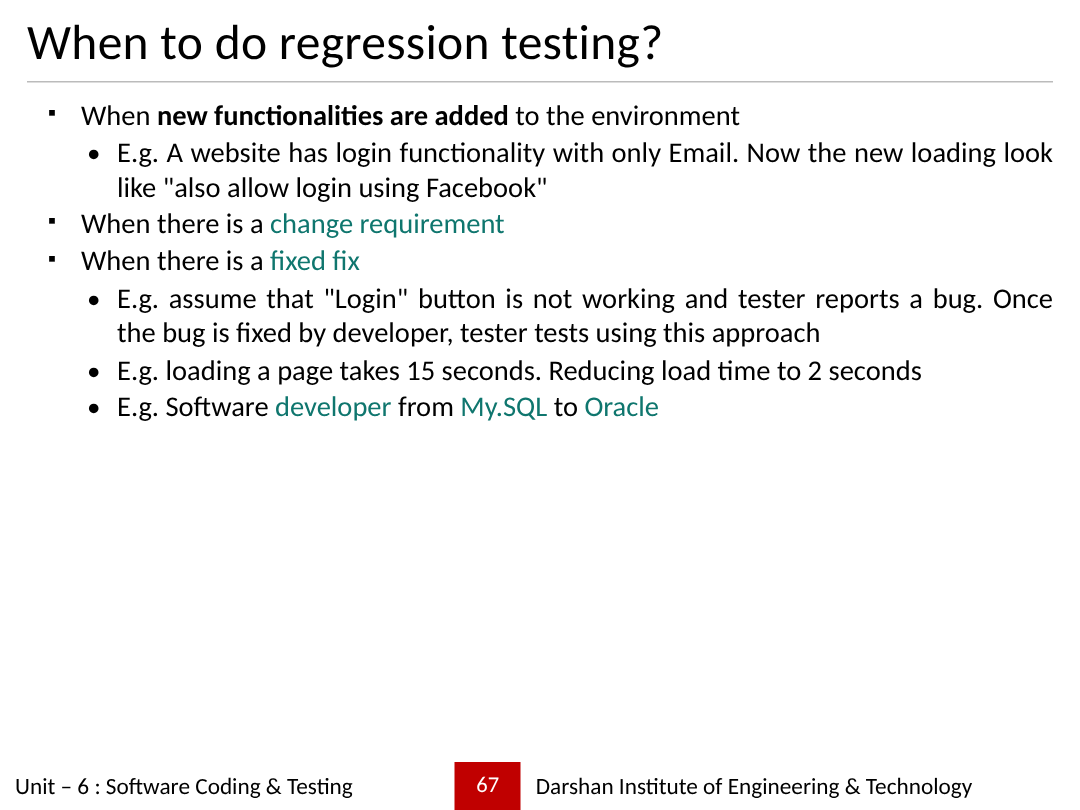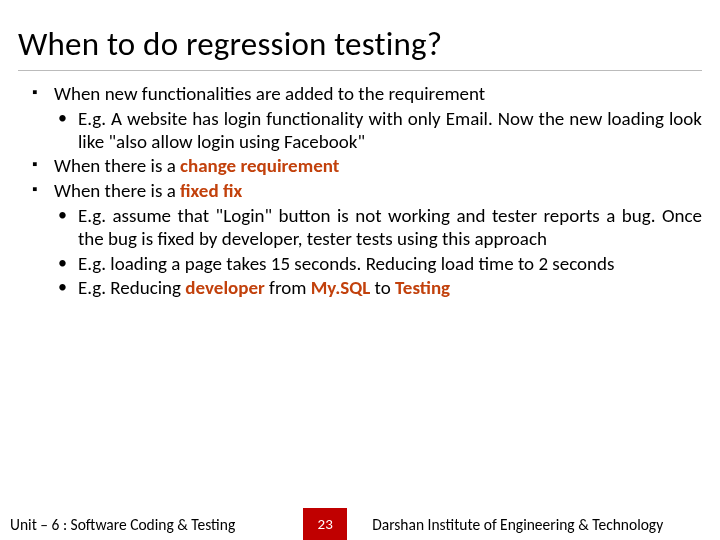--- a/index.html
+++ b/index.html
@@ -8,21 +8,21 @@
     height: 540px;
     background: #fff;
     font-family: Calibri, "Segoe UI", Arial, sans-serif;
     color: #000;
     position: relative;
     overflow: hidden;
   }
   .slide {
     width: 100%;
     height: 100%;
-    padding: 24px 18px 0 18px;
+    padding: 8px 18px 0 18px;
     display: flex;
     flex-direction: column;
   }
   .title {
     font-size: 33px;
     font-weight: 400;
     padding-bottom: 6px;
     border-bottom: 1px solid #bbb;
     margin-bottom: 12px;
     letter-spacing: 0.2px;
@@ -53,22 +53,22 @@
     text-align: justify;
   }
   .L2::before {
     content: "•";
     position: absolute;
     left: 26px;
     top: 0;
     font-size: 18px;
     color: #000;
   }
-  .b { font-weight: 400; }
-  .red { color: #c2410c; font-weight: 700; }
+  .b { font-weight: 700; }
+  .red { color: #0f766e; font-weight: 400; }
   .footer {
     position: absolute;
     bottom: 0;
     left: 0;
     right: 0;
     height: 32px;
     display: flex;
     align-items: center;
     font-size: 15.5px;
     justify-content: flex-end;
@@ -84,51 +84,50 @@
     height: 32px;
     display: flex;
     align-items: center;
     justify-content: center;
     margin-left: 68px;
     font-size: 15px;
   }
   .footer-right {
     padding-left: 10px;
     flex: 1;
-    margin-left: 15px;
   }
 </style>
 </head>
 <body>
 
 <div class="slide">
   <div class="title">When to do regression testing?</div>
 
   <div class="content">
 
     <div class="L1">
-      <span>When </span><span class="b">new functionalities are added</span><span> to the requirement</span>
+      <span>When </span><span class="b">new functionalities are added</span><span> to the environment</span>
     </div>
     <div class="L2">E.g. A website has login functionality with only Email. Now the new loading look like "also allow login using Facebook"</div>
 
     <div class="L1">
       <span>When there is a </span><span class="red">change requirement</span>
     </div>
 
     <div class="L1">
       <span>When there is a </span><span class="red">fixed fix</span>
     </div>
     <div class="L2">E.g. assume that "Login" button is not working and tester reports a bug. Once the bug is fixed by developer, tester tests using this approach</div>
 
     <div class="L2">E.g. loading a page takes 15 seconds. Reducing load time to 2 seconds</div>
 
     <div class="L2">
-      <span>E.g. Reducing </span><span class="red">developer</span><span> from </span><span class="red">My.SQL</span><span> to </span><span class="red">Testing</span>
+      <span>E.g. Software </span><span class="red">developer</span><span> from </span><span class="red">My.SQL</span><span> to </span><span class="red">Oracle</span>
     </div>
 
   </div>
 </div>
 
 <div class="footer">
   <div class="footer-left">Unit – 6 : Software Coding &amp; Testing</div>
-  <div class="footer-pagebox">23</div>
+  <div class="footer-pagebox">67</div>
   <div class="footer-right">Darshan Institute of Engineering &amp; Technology</div>
 </div>
 
 </body></html>

